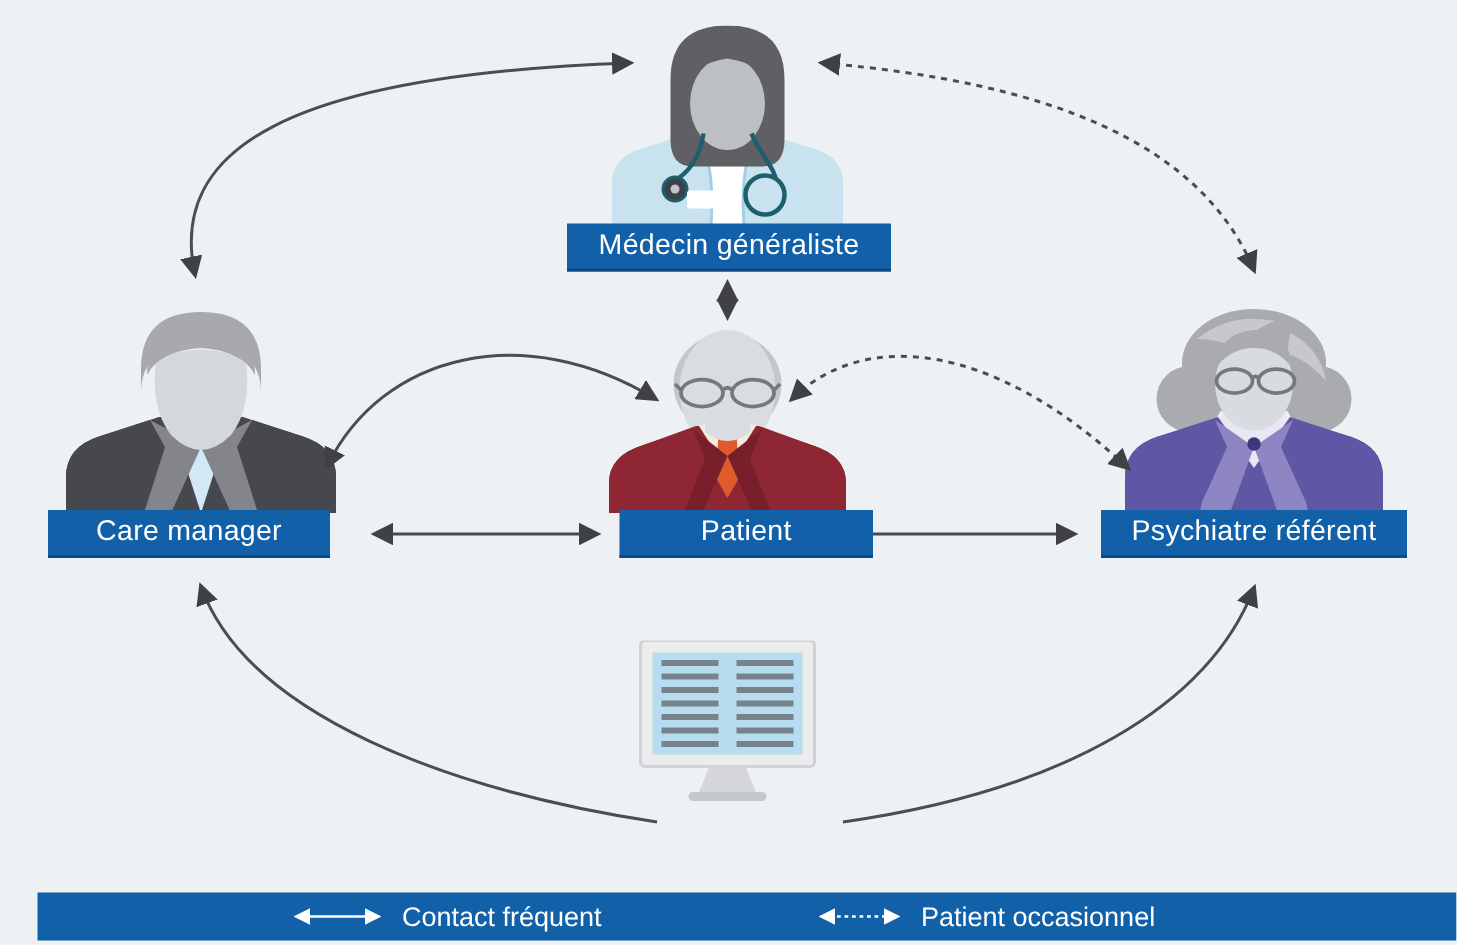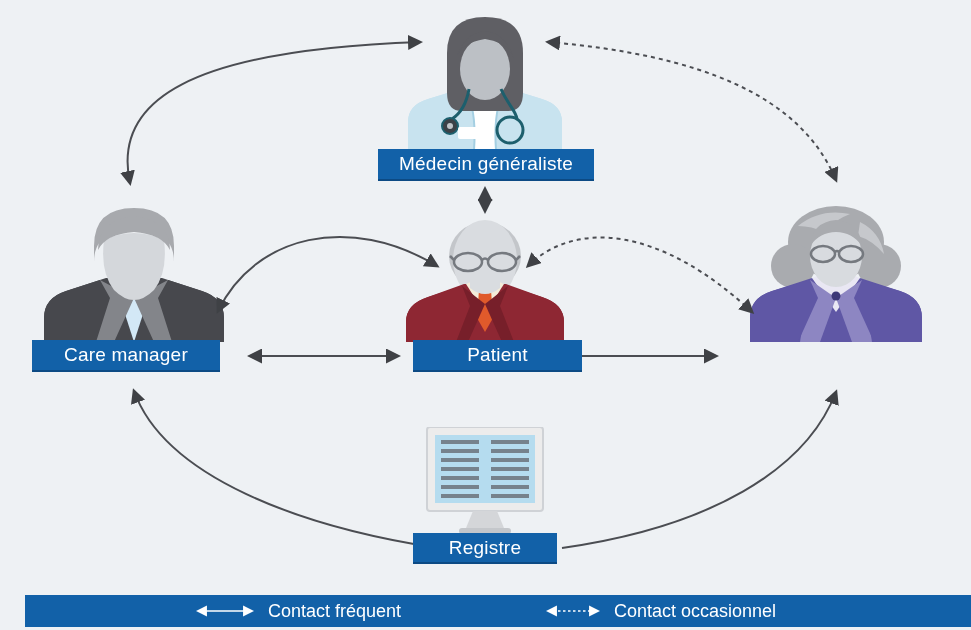--- a/index.html
+++ b/index.html
@@ -194,22 +194,22 @@
 
   <div class="node-label" style="left:378px;top:149px;width:216px;height:32px">
     <span>Médecin généraliste</span>
   </div>
   <div class="node-label" style="left:32px;top:340px;width:188px;height:32px">
     <span>Care manager</span>
   </div>
   <div class="node-label" style="left:413px;top:340px;width:169px;height:32px">
     <span>Patient</span>
   </div>
-  <div class="node-label" style="left:413px;top:533px;width:144px;height:31px">
-    <span>Registre</span>
+  <div class="node-label" style="left:734px;top:340px;width:204px;height:32px">
+    <span>Psychiatre référent</span>
   </div>
 
   <div class="footer">
     <div class="legend-item" style="left:166px">
       <svg width="68" height="14" viewBox="0 0 68 14">
         <defs>
           <marker id="lh1" viewBox="0 0 10 10" refX="8" refY="5" markerWidth="7" markerHeight="7" orient="auto-start-reverse">
             <path d="M0 0 L10 5 L0 10 Z" fill="#ffffff"></path>
           </marker>
         </defs>
@@ -219,17 +219,17 @@
     </div>
     <div class="legend-item" style="left:516px">
       <svg width="64" height="14" viewBox="0 0 64 14">
         <defs>
           <marker id="lh2" viewBox="0 0 10 10" refX="8" refY="5" markerWidth="7" markerHeight="7" orient="auto-start-reverse">
             <path d="M0 0 L10 5 L0 10 Z" fill="#ffffff"></path>
           </marker>
         </defs>
         <path d="M7 7 L57 7" stroke="#ffffff" stroke-width="1.6" stroke-dasharray="2.5 2.5" fill="none" marker-start="url(#lh2)" marker-end="url(#lh2)"></path>
       </svg>
-      <span>Contact occasionnel</span>
+      <span>Patient occasionnel</span>
     </div>
   </div>
 
 </div>
 
 </body></html>

